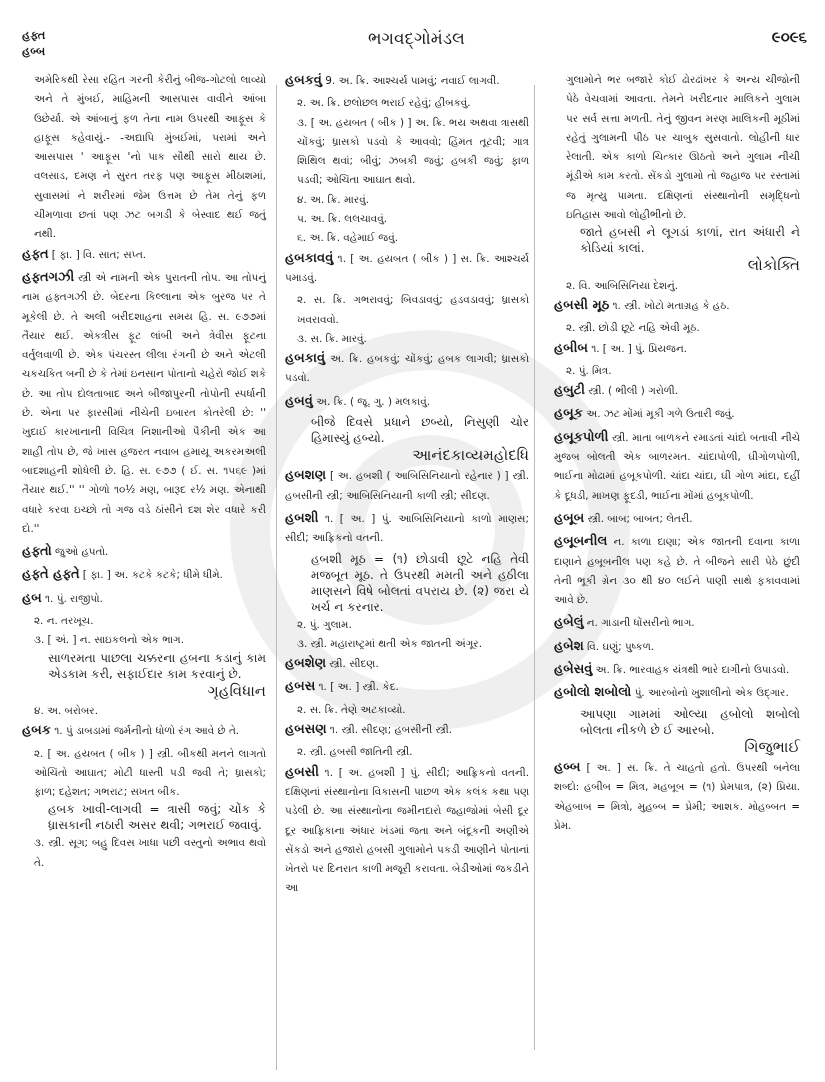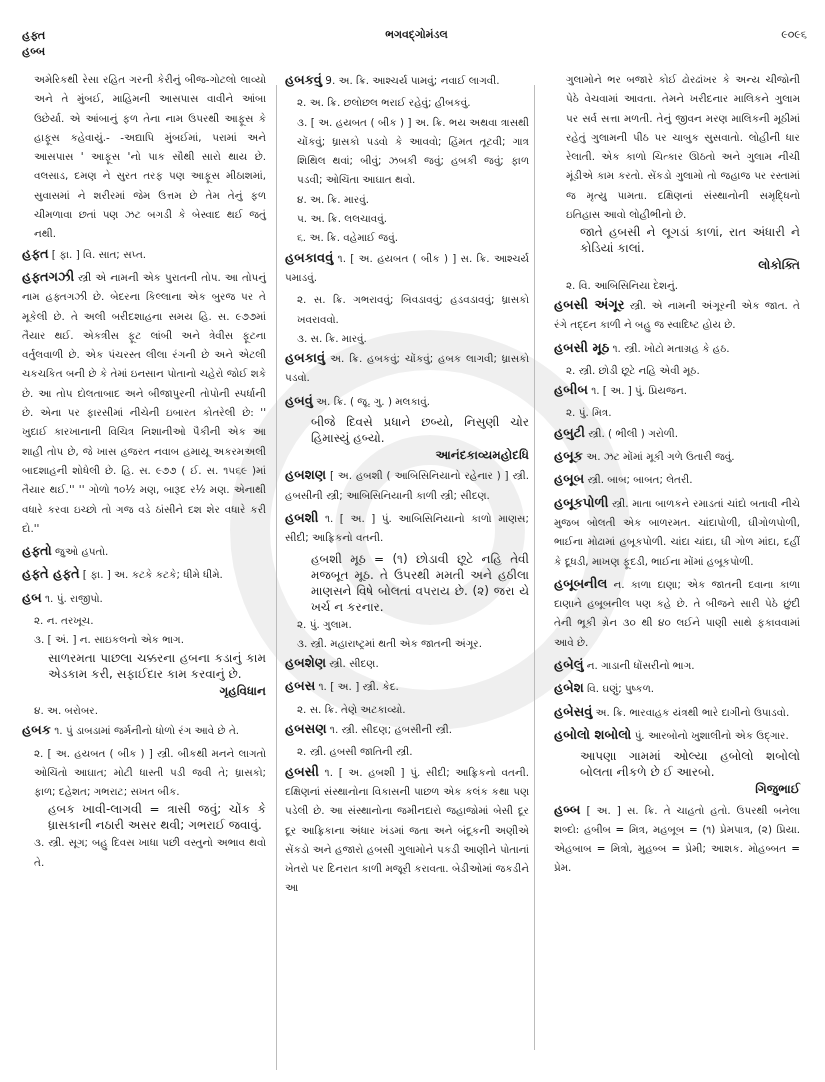--- a/index.html
+++ b/index.html
@@ -1,35 +1,35 @@
 <!DOCTYPE html>
 <html><head>
 <meta charset="utf-8">
 <style>
   html, body { margin:0; padding:0; background:#fff; }
   body { width:825px; height:1082px; position:relative; overflow:hidden;
          font-family:"DejaVu Sans", sans-serif; color:#1a1a1a; }
   .header { position:absolute; top:24px; left:22px; right:14px; height:34px; }
   .hw-top { position:absolute; left:0; top:4px; font-size:11.5px; font-weight:bold; }
   .hw-bot { position:absolute; left:0; top:20px; font-size:11.5px; font-weight:bold; }
-  .title { position:absolute; left:0; right:0; top:4px; text-align:center; font-size:11px; font-weight:bold; }
-  .pageno { position:absolute; right:4px; top:4px; font-size:11px; font-weight:normal; }
+  .title { position:absolute; left:0; right:0; top:4px; text-align:center; font-size:17px; font-weight:normal; }
+  .pageno { position:absolute; right:4px; top:4px; font-size:15px; font-weight:bold; }
   .col { position:absolute; top:70px; font-size:10.4px; line-height:19.3px; text-align:justify; }
   .col1 { left:22px; width:244px; }
   .col2 { left:285px; width:244px; }
   .col3 { left:546px; width:246px;margin-left:8px; }
   .divider { position:absolute; top:85px; width:1px; background:#bbb; }
   .d1 { left:276px; height:985px; }
   .d2 { left:534px; height:965px; }
   .entry { margin:0 0 3px 0; }
   .hw { font-weight:bold; font-size:13px; }
   .sub { padding-left:12px; }
   .cont { padding-left:12px; }
   .quote { padding-left:26px; font-size:12px; line-height:16px; }
-  .src { text-align:right; font-size:12px;font-weight:bold; }
+  .src { text-align:right; font-size:15px; }
   .watermark { position:absolute; left:230px; top:300px; width:400px; height:460px; opacity:0.06; pointer-events:none; }
 </style>
 </head>
 <body>
 
 <div class="header">
   <div class="hw-top">હફ્ત</div>
   <div class="hw-bot">હબ્બ</div>
   <div class="title">ભગવદ્ગોમંડલ</div>
   <div class="pageno">૯૦૯૬</div>
@@ -84,29 +84,28 @@
     <div class="sub"><span>૨. સ. ક્રિ. તેણે અટકાવ્યો.</span></div>
     <div class="entry"><span class="hw">હબસણ</span><span> ૧. સ્ત્રી. સીદણ; હબસીની સ્ત્રી.</span></div>
     <div class="sub"><span>૨. સ્ત્રી. હબસી જાતિની સ્ત્રી.</span></div>
     <div class="entry"><span class="hw">હબસી</span><span> ૧. [ અ. હબશી ] પું. સીદી; આફ્રિકનો વતની. દક્ષિણનાં સંસ્થાનોના વિકાસની પાછળ એક કલંક કથા પણ પડેલી છે. આ સંસ્થાનોના જમીનદારો જહાજોમાં બેસી દૂર દૂર આફ્રિકાના અંધાર ખંડમાં જતા અને બંદૂકની અણીએ સેંકડો અને હજારો હબસી ગુલામોને પકડી આણીને પોતાનાં ખેતરો પર દિનરાત કાળી મજૂરી કરાવતા. બેડીઓમાં જકડીને આ</span></div>
   </div>
 <div class="col col3">
     <div class="cont"><span>ગુલામોને ભર બજારે કોઈ ઢોરઢાંખર કે અન્ય ચીજોની પેઠે વેચવામાં આવતા. તેમને ખરીદનાર માલિકને ગુલામ પર સર્વ સત્તા મળતી. તેનું જીવન મરણ માલિકની મૂઠીમાં રહેતું ગુલામની પીઠ પર ચાબુક સુસવાતો. લોહીની ધાર રેલાતી. એક કાળો ચિત્કાર ઊઠતો અને ગુલામ નીચી મૂંડીએ કામ કરતો. સેંકડો ગુલામો તો જહાજ પર રસ્તામાં જ મૃત્યુ પામતા. દક્ષિણનાં સંસ્થાનોની સમૃદ્ધિનો ઇતિહાસ આવો લોહીભીનો છે.</span></div>
     <div class="quote"><span>જાતે હબસી ને લૂગડાં કાળાં, રાત અંધારી ને કોડિયાં કાલાં.</span></div>
     <div class="src"><span>લોકોક્તિ</span></div>
     <div class="sub"><span>૨. વિ. આબિસિનિયા દેશનું.</span></div>
-    <div class="entry"><span class="hw">હબસી અંગૂર</span><span> સ્ત્રી. એ નામની અંગૂરની એક જાત. તે રંગે તદ્દન કાળી ને બહુ જ સ્વાદિષ્ટ હોય છે.</span></div>
     <div class="entry"><span class="hw">હબસી મૂઠ</span><span> ૧. સ્ત્રી. ખોટો મતાગ્રહ કે હઠ.</span></div>
     <div class="sub"><span>૨. સ્ત્રી. છોડી છૂટે નહિ એવી મૂઠ.</span></div>
     <div class="entry"><span class="hw">હબીબ</span><span> ૧. [ અ. ] પું. પ્રિયજન.</span></div>
     <div class="sub"><span>૨. પું. મિત્ર.</span></div>
     <div class="entry"><span class="hw">હબુટી</span><span> સ્ત્રી. ( ભીલી ) ગરોળી.</span></div>
     <div class="entry"><span class="hw">હબૂક</span><span> અ. ઝટ મોંમાં મૂકી ગળે ઉતારી જવું.</span></div>
+    <div class="entry"><span class="hw">હબૂકપોળી</span><span> સ્ત્રી. માતા બાળકને રમાડતાં ચાંદો બતાવી નીચે મુજબ બોલતી એક બાળરમત. ચાંદાપોળી, ઘીગોળપોળી, ભાઈના મોઢામાં હબૂકપોળી. ચાંદા ચાંદા, ઘી ગોળ માંદા, દહીં કે દૂધડી, માખણ ફૂદડી, ભાઈના મોંમાં હબૂકપોળી.</span></div>
     <div class="entry"><span class="hw">હબૂબ</span><span> સ્ત્રી. બાબ; બાબત; લેતરી.</span></div>
-    <div class="entry"><span class="hw">હબૂકપોળી</span><span> સ્ત્રી. માતા બાળકને રમાડતાં ચાંદો બતાવી નીચે મુજબ બોલતી એક બાળરમત. ચાંદાપોળી, ઘીગોળપોળી, ભાઈના મોઢામાં હબૂકપોળી. ચાંદા ચાંદા, ઘી ગોળ માંદા, દહીં કે દૂધડી, માખણ ફૂદડી, ભાઈના મોંમાં હબૂકપોળી.</span></div>
     <div class="entry"><span class="hw">હબૂબનીલ</span><span> ન. કાળા દાણા; એક જાતની દવાના કાળા દાણાને હબૂબનીલ પણ કહે છે. તે બીજને સારી પેઠે છુંદી તેની ભૂકી ગ્રેન ૩૦ થી ૪૦ લઈને પાણી સાથે ફકાવવામાં આવે છે.</span></div>
     <div class="entry"><span class="hw">હબેલું</span><span> ન. ગાડાની ધોંસરીનો ભાગ.</span></div>
     <div class="entry"><span class="hw">હબેશ</span><span> વિ. ઘણું; પુષ્કળ.</span></div>
     <div class="entry"><span class="hw">હબેસવું</span><span> અ. ક્રિ. ભારવાહક યંત્રથી ભારે દાગીનો ઉપાડવો.</span></div>
     <div class="entry"><span class="hw">હબોલો શબોલો</span><span> પું. આરબોનો ખુશાલીનો એક ઉદ્ગાર.</span></div>
     <div class="quote"><span>આપણા ગામમાં ઓલ્યા હબોલો શબોલો બોલતા નીકળે છે ઈ આરબો.</span></div>
     <div class="src"><span>ગિજુભાઈ</span></div>
     <div class="entry"><span class="hw">હબ્બ</span><span> [ અ. ] સ. ક્રિ. તે ચાહતો હતો. ઉપરથી બનેલા શબ્દો: હબીબ = મિત્ર, મહબૂબ = (૧) પ્રેમપાત્ર, (૨) પ્રિયા. એહબાબ = મિત્રો, મુહબ્બ = પ્રેમી; આશક. મોહબ્બત = પ્રેમ.</span></div>
   </div>
 

